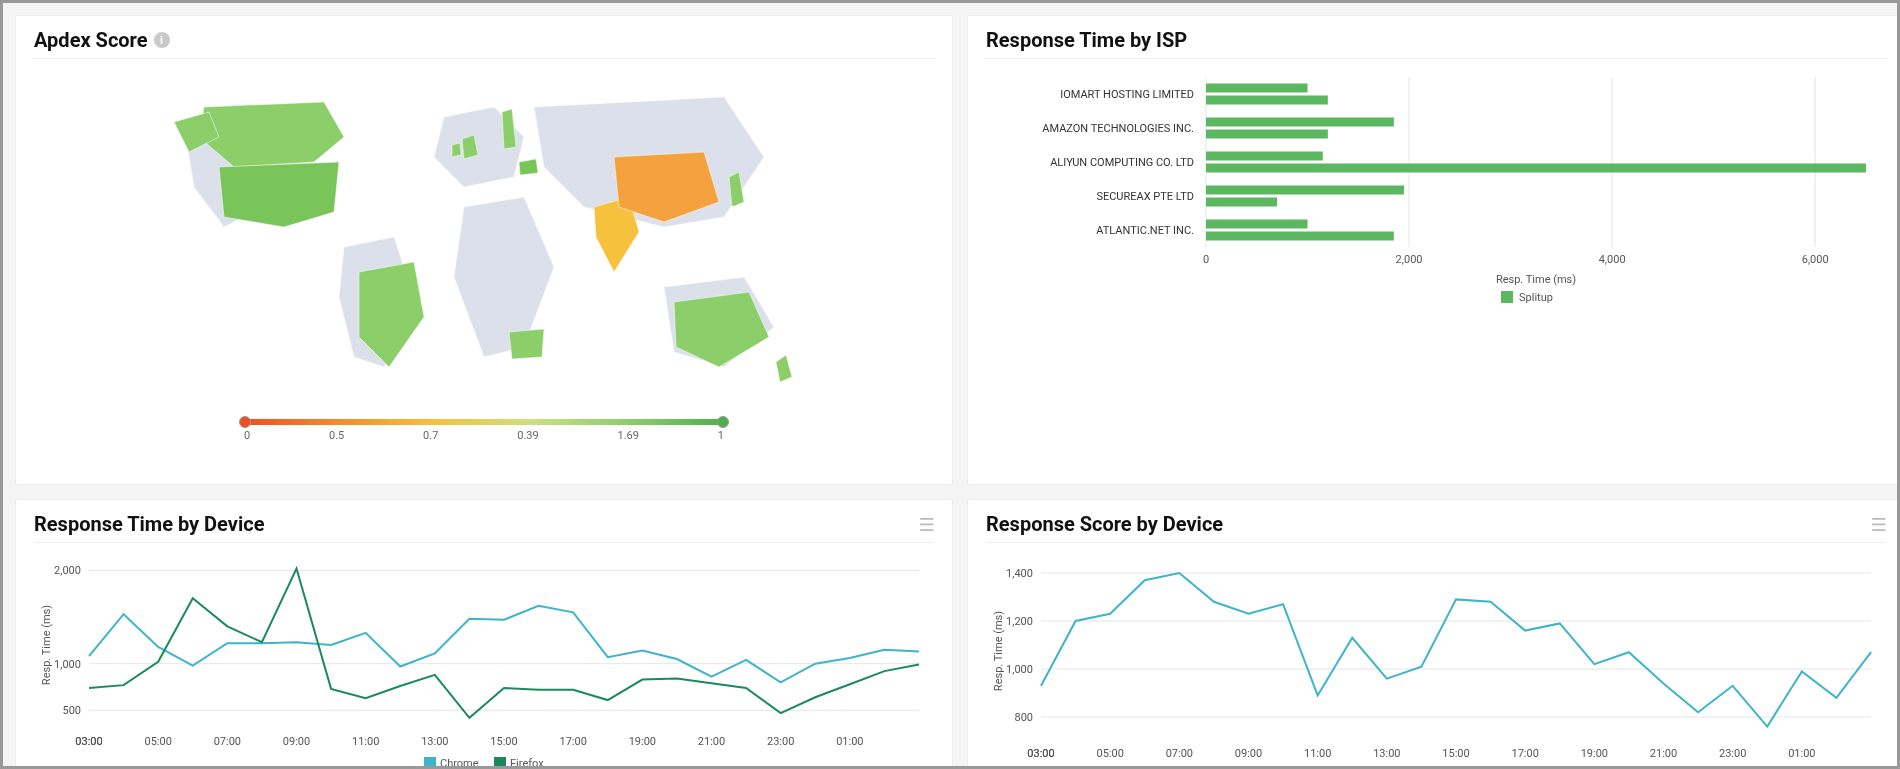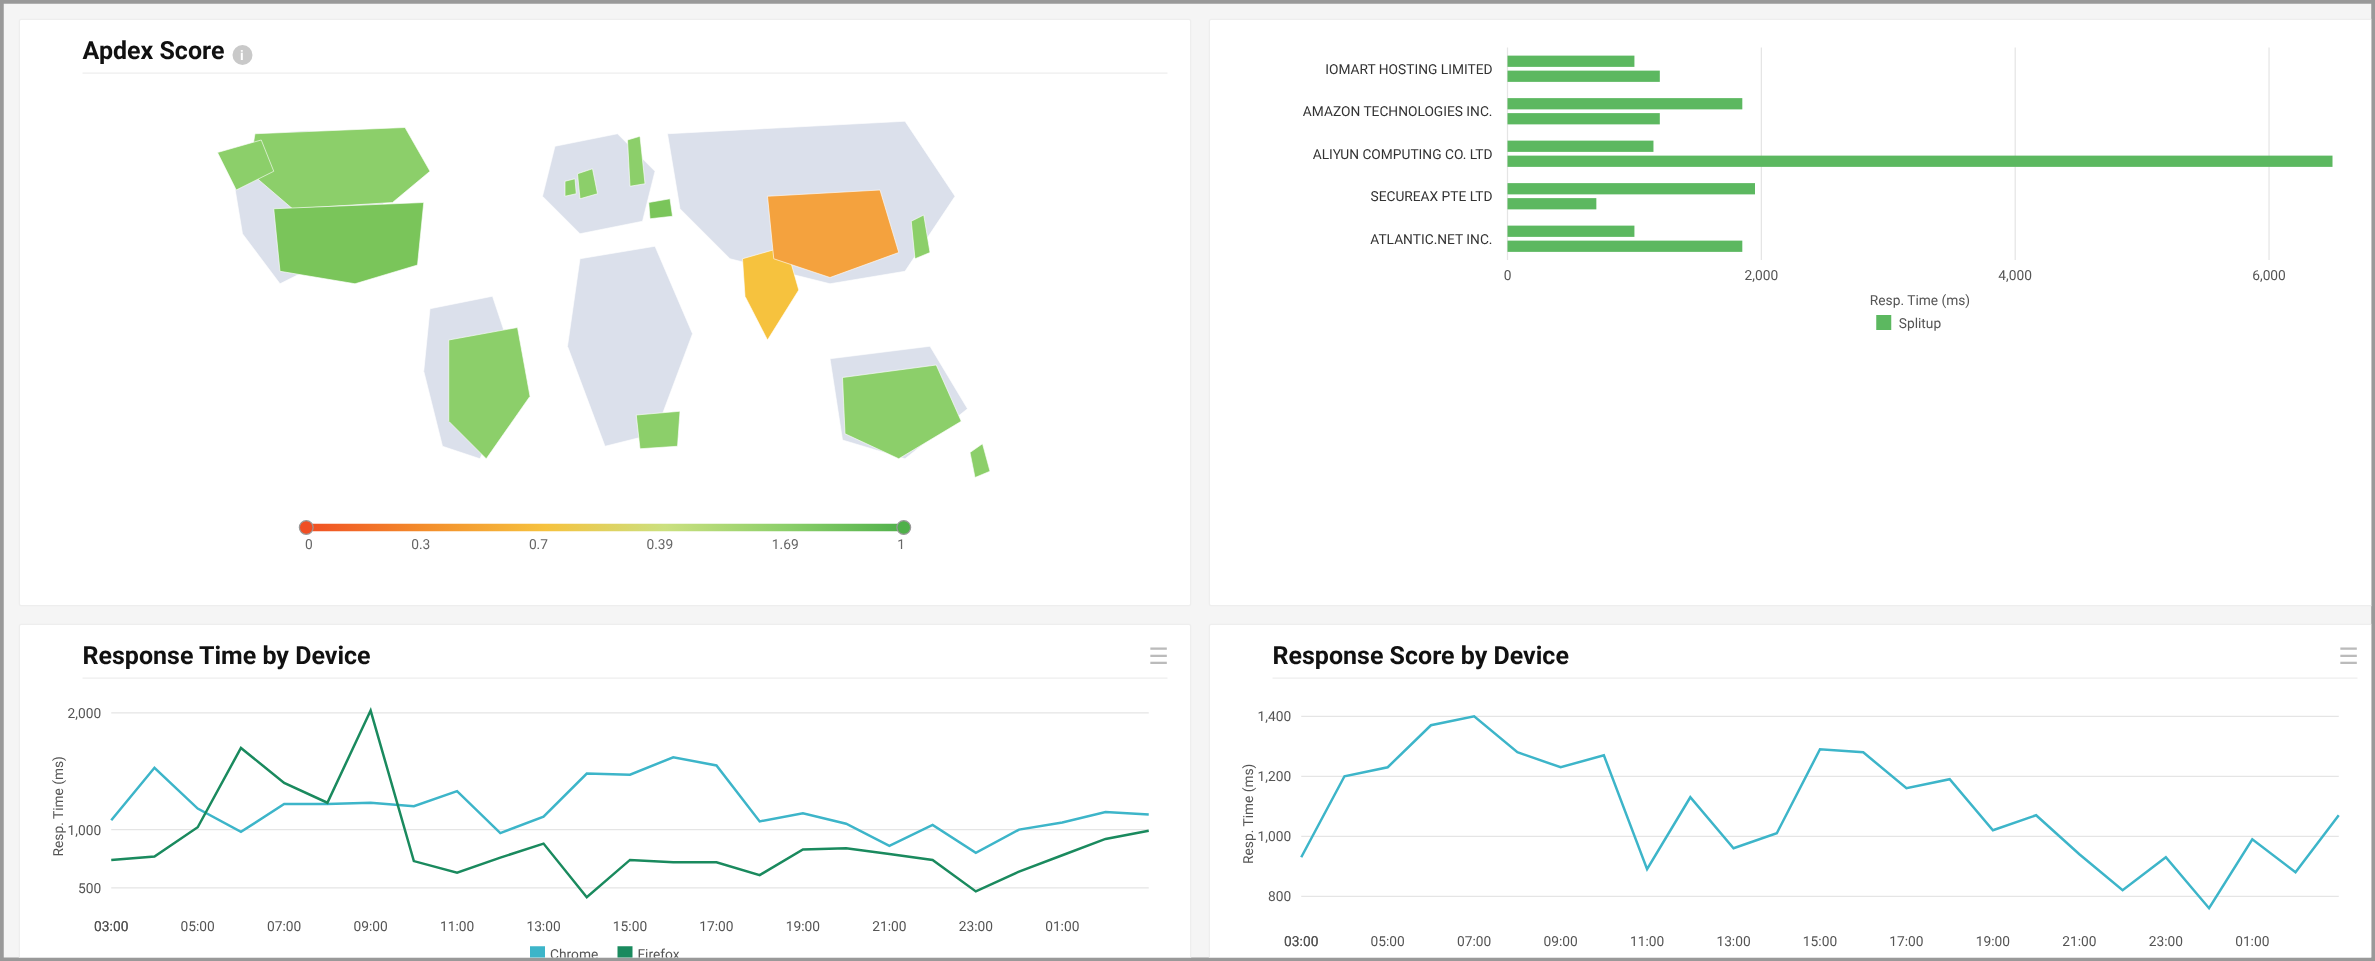--- a/index.html
+++ b/index.html
@@ -1,19 +1,19 @@
 <!DOCTYPE html>
 <html><head>
 <meta charset="utf-8">
 <style>
 * { box-sizing: border-box; margin: 0; padding: 0; }
 body { font-family: -apple-system, BlinkMacSystemFont, "Segoe UI", Roboto, Helvetica, Arial, sans-serif; background: #f5f5f5; width: 1900px; height: 769px; overflow: hidden; border: 3px solid #999; }
 .grid { display: grid; grid-template-columns: 1fr 1fr; grid-template-rows: 470px 295px; gap: 14px; padding: 12px; }
 .card { background: #fff; border: 1px solid #eee; border-radius: 2px; padding: 12px 18px; display: flex; flex-direction: column; position: relative; }
-.card-header { display: flex; align-items: flex-end; border-bottom: 1px solid #eee; padding-bottom: 6px; margin-bottom: 8px; margin-left: 32px; }
+.card-header { display: flex; align-items: center; border-bottom: 1px solid #eee; padding-bottom: 6px; margin-bottom: 8px; }
 .card-title { font-size: 20px; font-weight: 700; color: #111; }
 .info-icon { display: inline-flex; width: 16px; height: 16px; border-radius: 50%; background: #c9c9c9; color: #fff; font-size: 11px; font-weight: 700; align-items: center; justify-content: center; margin-left: 6px; }
 .menu-icon { margin-left: auto; color: #bbb; font-size: 18px; cursor: pointer; letter-spacing: -1px; }
 .chart-area { flex: 1; position: relative; }
 svg { display: block; }
 .axis-label { font-size: 11px; fill: #555; }
 .tick-label { font-size: 11px; fill: #555; }
 .bar-label { font-size: 11px; fill: #333; text-anchor: end; }
 .gridline { stroke: #e5e5e5; stroke-width: 1; }
 .bar { fill: #5cb860; }
@@ -77,30 +77,33 @@
 
         <path class="country c-good" d="M565,110 L575,105 L580,135 L568,140 Z"></path>
 
         <path class="country c-good" d="M510,235 L585,225 L605,270 L555,300 L512,280 Z"></path>
 
         <path class="country c-good" d="M612,295 L622,288 L628,310 L616,315 Z"></path>
       </svg>
       <div class="gradient-bar"></div>
       <div class="gradient-ticks">
         <span>0</span>
-        <span>0.3</span>
+        <span>0.5</span>
         <span>0.7</span>
         <span>0.39</span>
         <span>1.69</span>
         <span>1</span>
       </div>
     </div>
   </div>
 
   <div class="card">
+    <div class="card-header">
+      <span class="card-title">Response Time by ISP</span>
+    </div>
     <div class="chart-area">
       <svg id="isp-svg" width="900" height="250">
           <line x1="220" y1="10" x2="220" y2="180" class="gridline"></line>
           <text x="220" y="196" text-anchor="middle" class="tick-label">0</text>
           <line x1="423.0769230769231" y1="10" x2="423.0769230769231" y2="180" class="gridline"></line>
           <text x="423.0769230769231" y="196" text-anchor="middle" class="tick-label">2,000</text>
           <line x1="626.1538461538462" y1="10" x2="626.1538461538462" y2="180" class="gridline"></line>
           <text x="626.1538461538462" y="196" text-anchor="middle" class="tick-label">4,000</text>
           <line x1="829.2307692307693" y1="10" x2="829.2307692307693" y2="180" class="gridline"></line>
           <text x="829.2307692307693" y="196" text-anchor="middle" class="tick-label">6,000</text>

